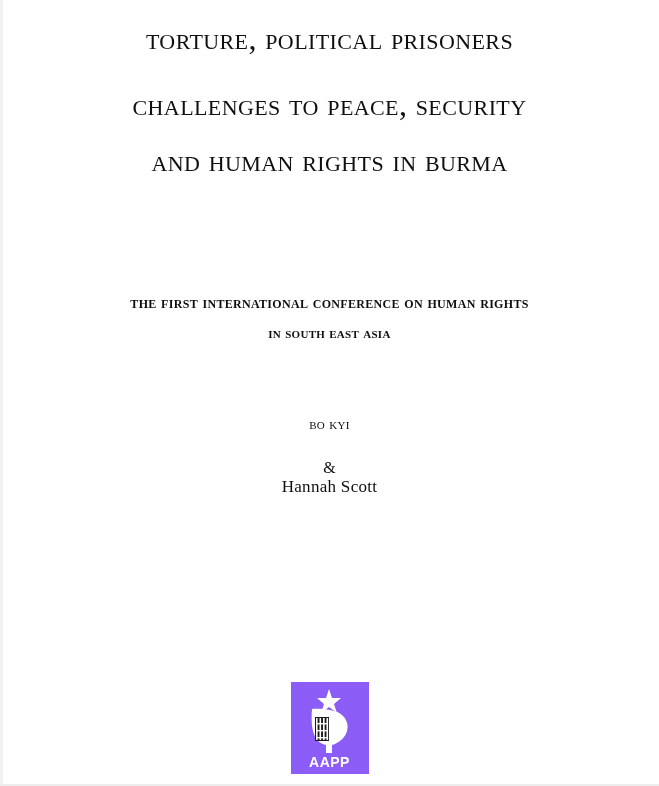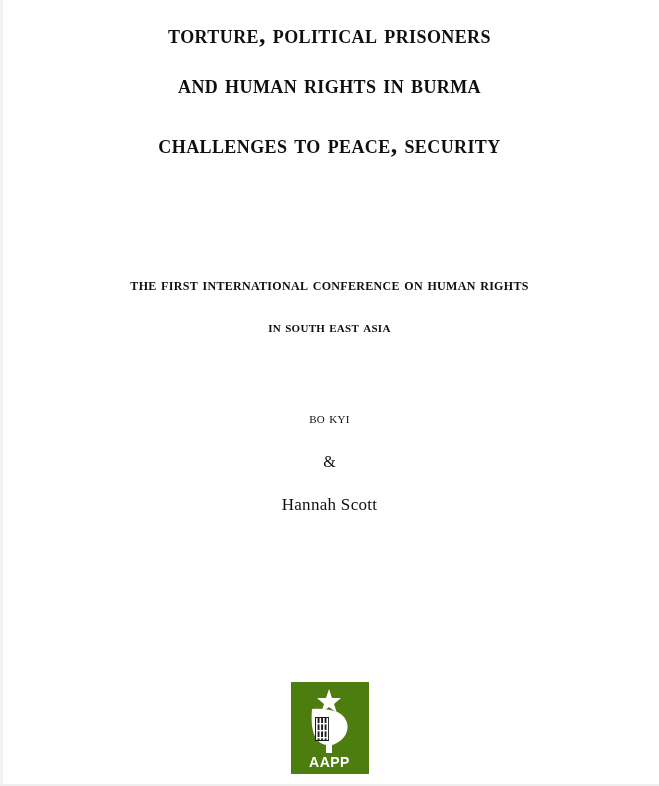--- a/index.html
+++ b/index.html
@@ -23,26 +23,26 @@
   }
 
   
   .title-block {
     margin: 0;
     padding: 16px 58px 0 58px;
     text-align: center;
   }
   .title-line {
     font-family: "Liberation Serif", serif;
-    font-weight: bold;
+    font-weight: normal;
     letter-spacing: 0.4px;
     line-height: 1.0;
     margin: 0 0 24px 0;
     
-    font-size: 26px;
+    font-size: 32px;
     text-transform: lowercase;
     font-variant: small-caps;
   }
   .title-line.l1 { margin-top: 6px; }
   .title-line.l2 { }
   .title-line.l3 { margin-top: 34px; }
   .title-line.l4 { }
 
   
   .conference {
@@ -53,21 +53,21 @@
     font-family: "Liberation Serif", serif;
     font-weight: bold;
     font-variant: small-caps;
     text-transform: lowercase;
     font-size: 17px;
     letter-spacing: 0.3px;
     line-height: 1.1;
     margin: 0;
   }
   .conf-line.second {
-    margin-top: 24px;
+    margin-top: 12px;
     font-size: 15px;
   }
 
   
   .authors {
     text-align: center;
     margin-top: 74px;
   }
   .author {
     font-family: "Liberation Serif", serif;
@@ -76,39 +76,38 @@
     font-size: 16px;
     letter-spacing: 0.3px;
     margin: 0;
   }
   .amp {
     font-family: "Liberation Serif", serif;
     font-size: 16px;
     margin: 26px 0 0 0;
   }
   .author.second {
-    margin-top: 24px;
     font-variant: normal;
     text-transform: none;
     font-size: 17px;
   }
 
   
   .logo-wrap {
     position: absolute;
     left: 0;
     right: 0;
     bottom: 12px;
     display: flex;
     justify-content: center;
   }
   .logo {
     width: 78px;
     height: 92px;
-    background: #4d7c0f;
+    background: #8b5cf6;
     position: relative;
     box-sizing: border-box;
     padding: 5px;
   }
   .logo-inner {
     width: 100%;
     height: 100%;
     position: relative;
   }
   .logo svg {
@@ -143,22 +142,22 @@
 </style>
 </head>
 <body>
 
 <div class="page">
 
   <div class="scan-edge-left"></div>
 
   <div class="title-block">
     <div class="title-line l1">Torture, political prisoners</div>
+    <div class="title-line l3">Challenges to peace, security</div>
     <div class="title-line l4">and human rights in Burma</div>
-    <div class="title-line l3">Challenges to peace, security</div>
   </div>
 
   <div class="conference">
     <div class="conf-line first">The First International Conference on Human Rights</div>
     <div class="conf-line second">in South East Asia</div>
   </div>
 
   <div class="authors">
     <div class="author first">Bo Kyi</div>
     <div class="amp">&amp;</div>

